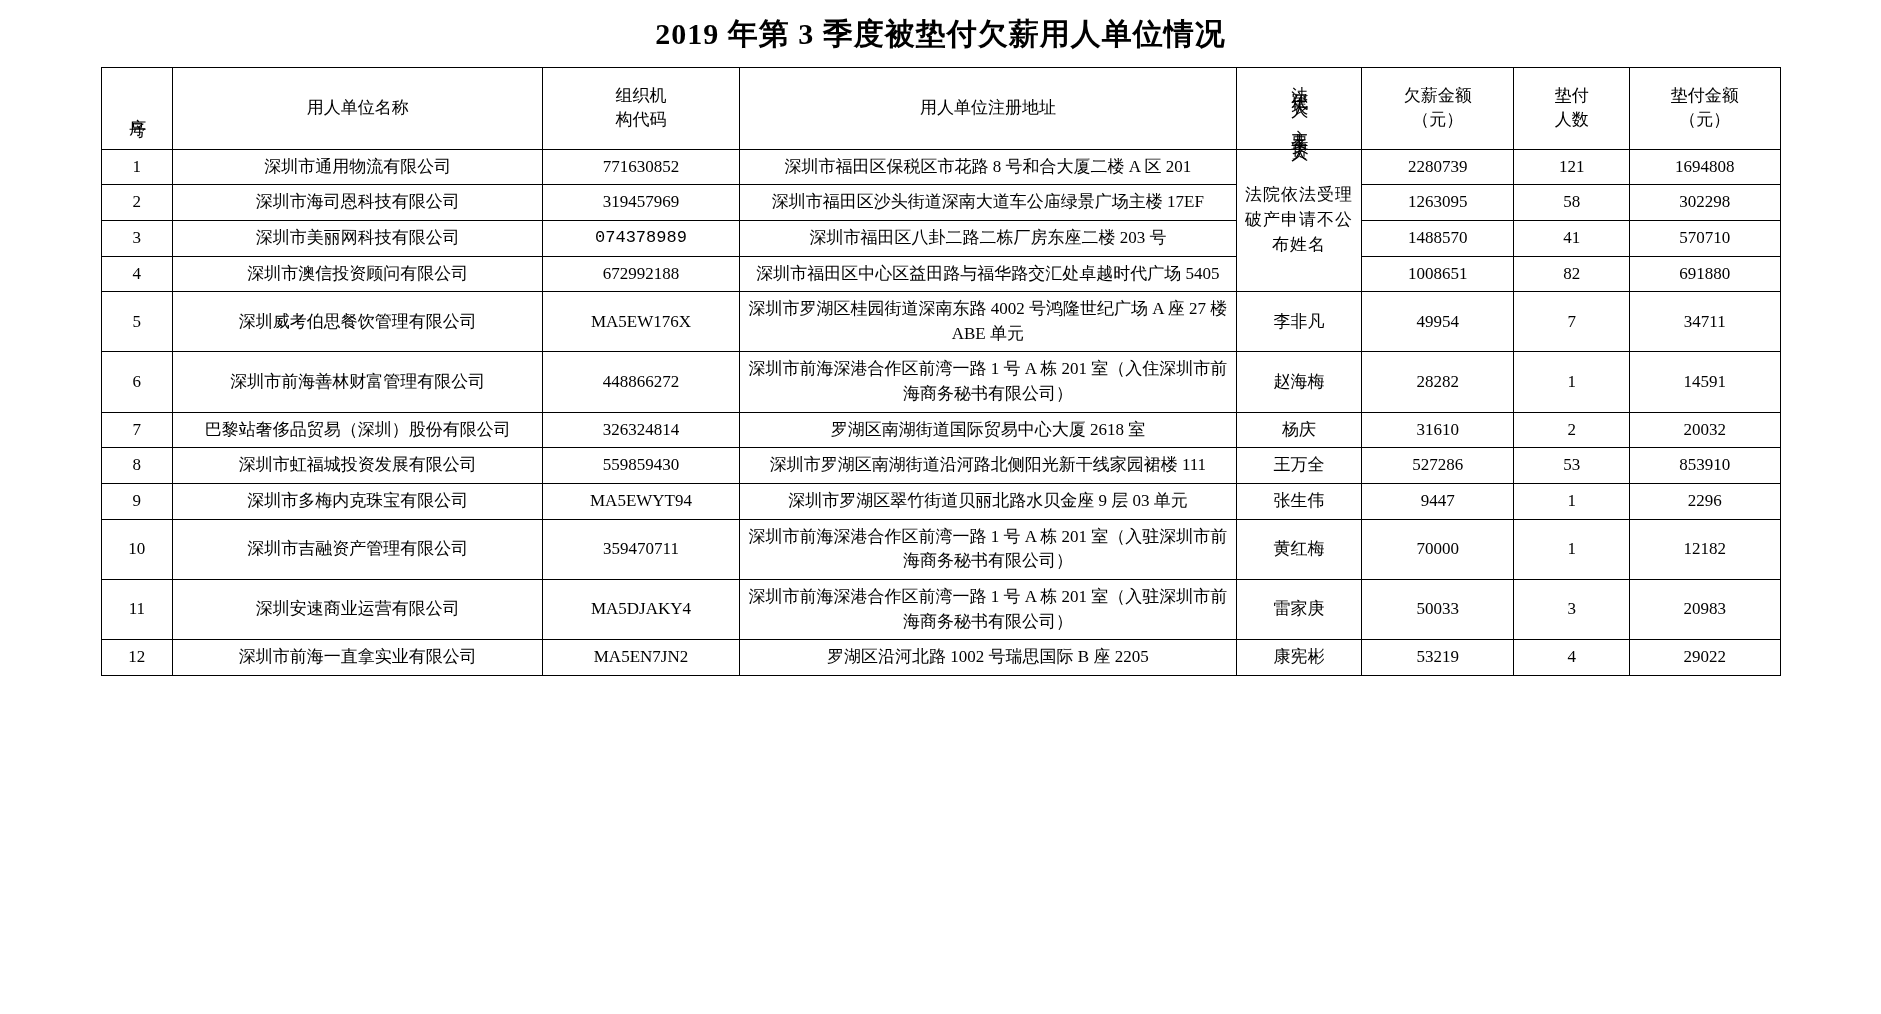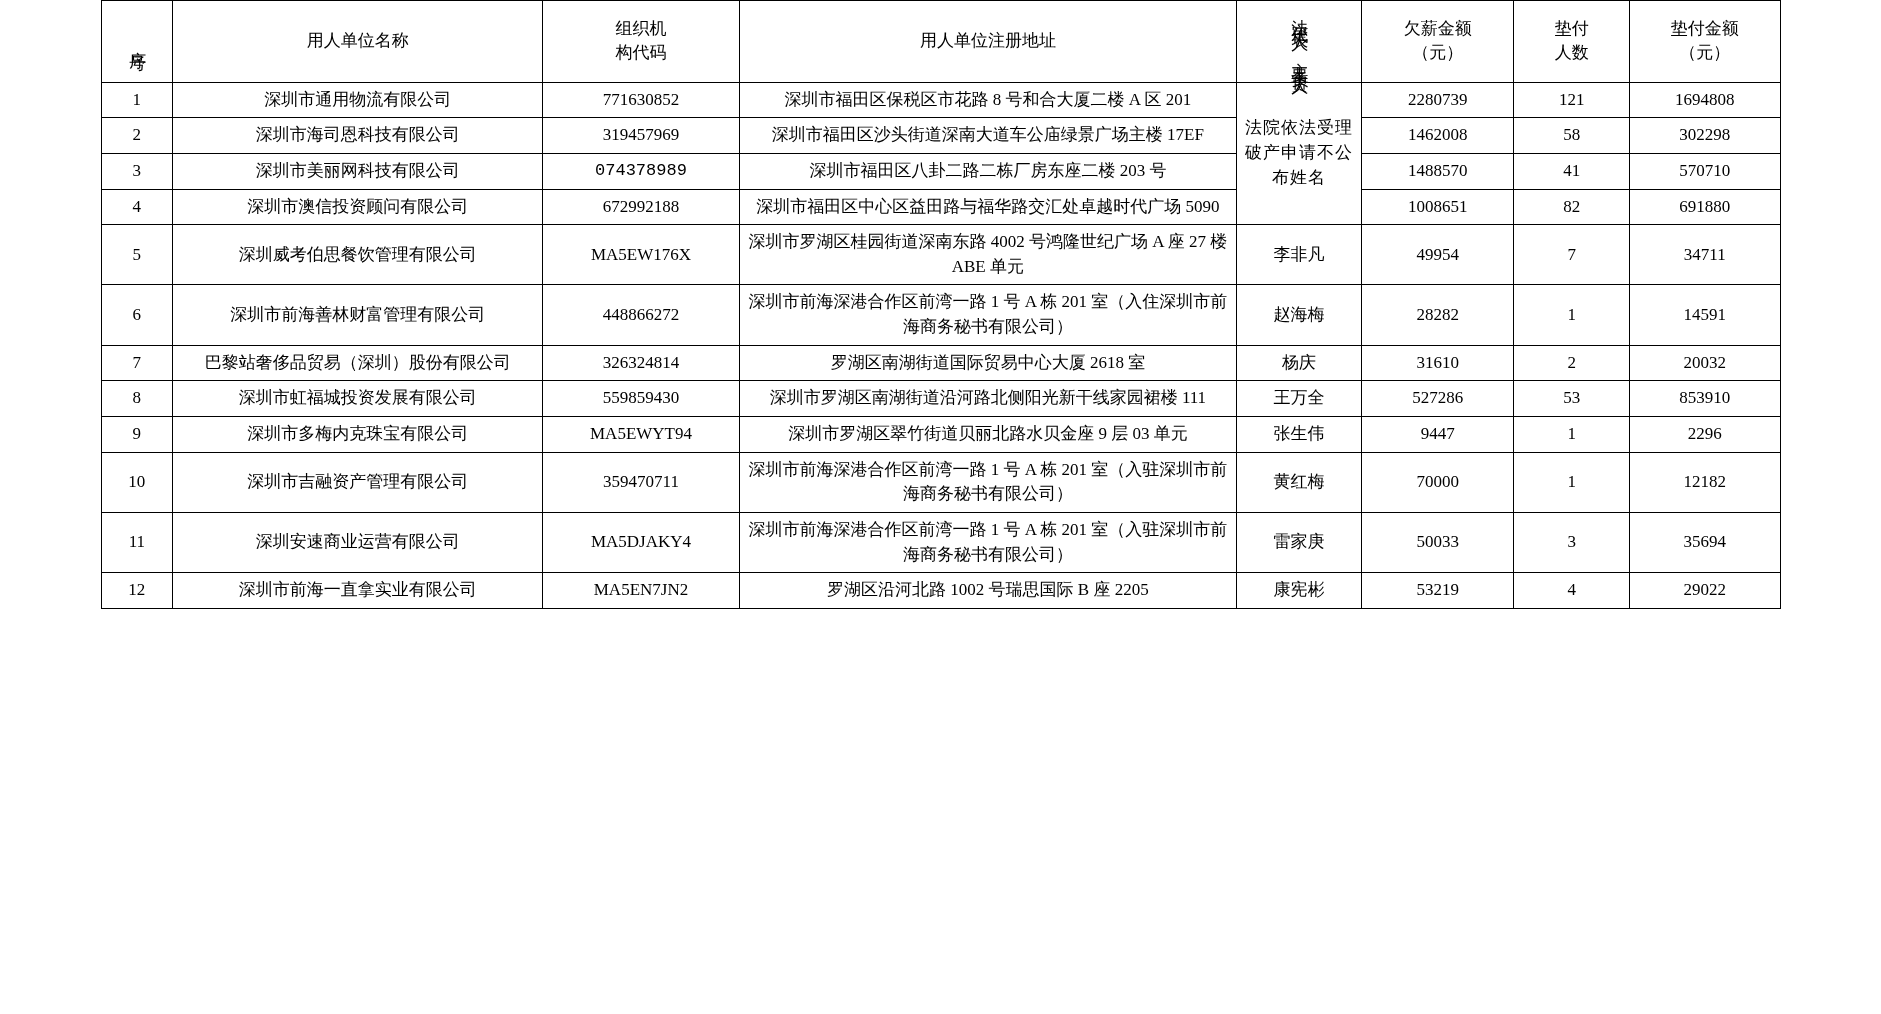--- a/index.html
+++ b/index.html
@@ -81,20 +81,21 @@
     font-weight: bold;
     font-size: 18px;
     font-family: Liberation Mono, monospace;
   }
 </style>
 </head>
 <body>
 
 <div class="page">
 
+  <div class="doc-title">2019 年第 3 季度被垫付欠薪用人单位情况</div>
 
   <div class="table-wrap">
     <table class="main-table">
       <colgroup>
         <col class="col-idx">
         <col class="col-name">
         <col class="col-code">
         <col class="col-addr">
         <col class="col-rep">
         <col class="col-amount">
@@ -138,38 +139,38 @@
             <td class="rep-merged" rowspan="4">法院依法受理破产申请不公布姓名</td>
             <td>2280739</td>
             <td>121</td>
             <td>1694808</td>
           </tr>
           <tr>
             <td>2</td>
             <td>深圳市海司恩科技有限公司</td>
             <td>319457969</td>
             <td>深圳市福田区沙头街道深南大道车公庙绿景广场主楼 17EF</td>
-            <td>1462008</td>
+            <td>1263095</td>
             <td>58</td>
             <td>302298</td>
           </tr>
           <tr>
             <td>3</td>
             <td>深圳市美丽网科技有限公司</td>
             <td class="code-bold">074378989</td>
             <td>深圳市福田区八卦二路二栋厂房东座二楼 203 号</td>
             <td>1488570</td>
             <td>41</td>
             <td>570710</td>
           </tr>
           <tr>
             <td>4</td>
             <td>深圳市澳信投资顾问有限公司</td>
             <td>672992188</td>
-            <td>深圳市福田区中心区益田路与福华路交汇处卓越时代广场 5090</td>
+            <td>深圳市福田区中心区益田路与福华路交汇处卓越时代广场 5405</td>
             <td>1008651</td>
             <td>82</td>
             <td>691880</td>
           </tr>
           <tr>
             <td>5</td>
             <td>深圳威考伯思餐饮管理有限公司</td>
             <td>MA5EW176X</td>
             <td>深圳市罗湖区桂园街道深南东路 4002 号鸿隆世纪广场 A 座 27 楼 ABE 单元</td>
             <td>李非凡</td>
@@ -228,21 +229,21 @@
             <td>12182</td>
           </tr>
           <tr>
             <td>11</td>
             <td>深圳安速商业运营有限公司</td>
             <td>MA5DJAKY4</td>
             <td>深圳市前海深港合作区前湾一路 1 号 A 栋 201 室（入驻深圳市前海商务秘书有限公司）</td>
             <td>雷家庚</td>
             <td>50033</td>
             <td>3</td>
-            <td>35694</td>
+            <td>20983</td>
           </tr>
           <tr>
             <td>12</td>
             <td>深圳市前海一直拿实业有限公司</td>
             <td>MA5EN7JN2</td>
             <td>罗湖区沿河北路 1002 号瑞思国际 B 座 2205</td>
             <td>康宪彬</td>
             <td>53219</td>
             <td>4</td>
             <td>29022</td>

